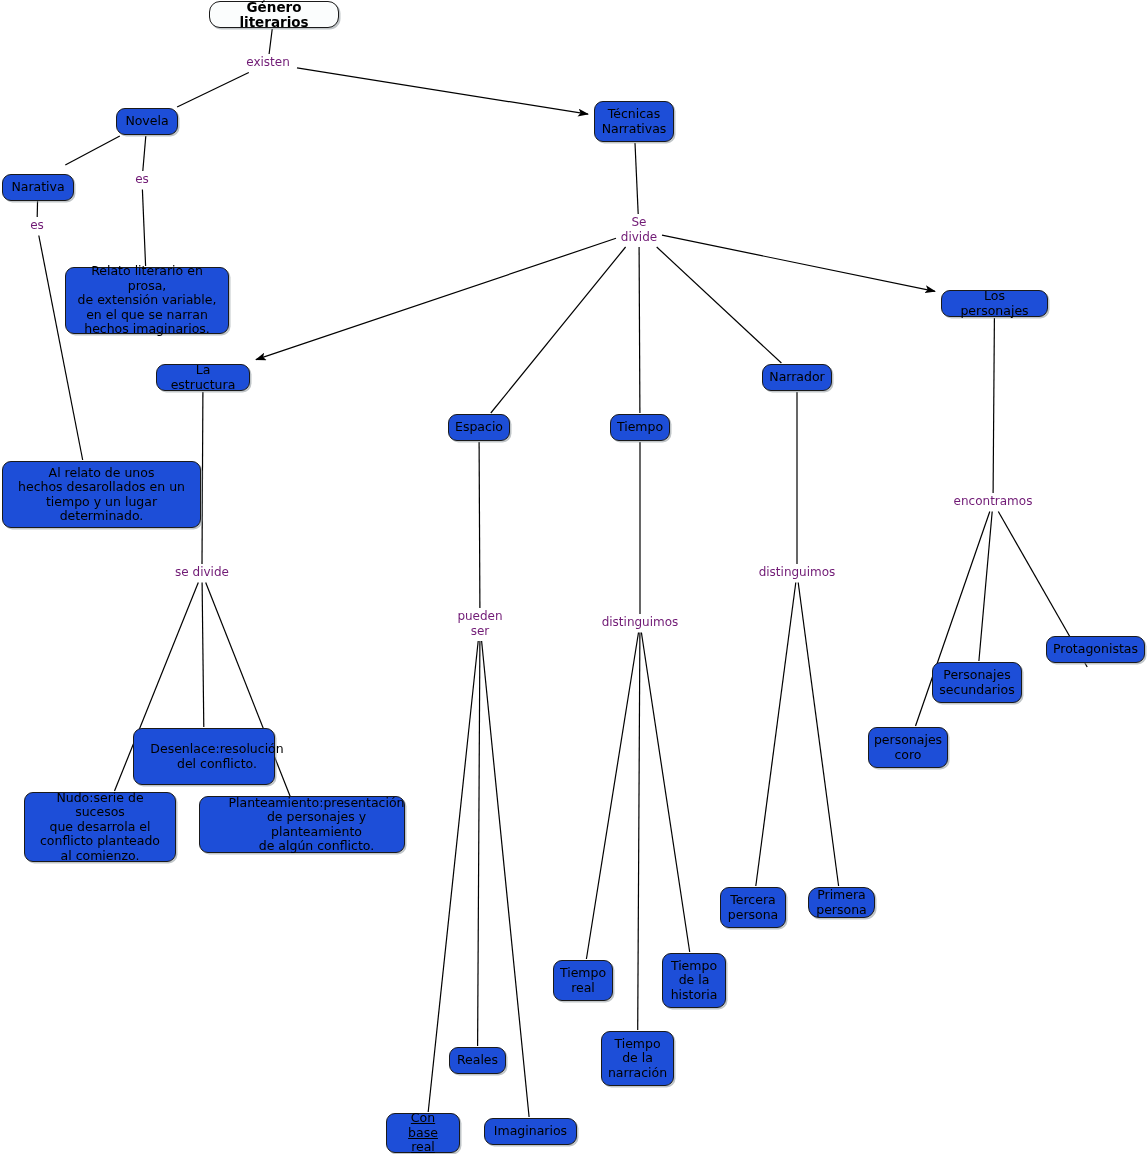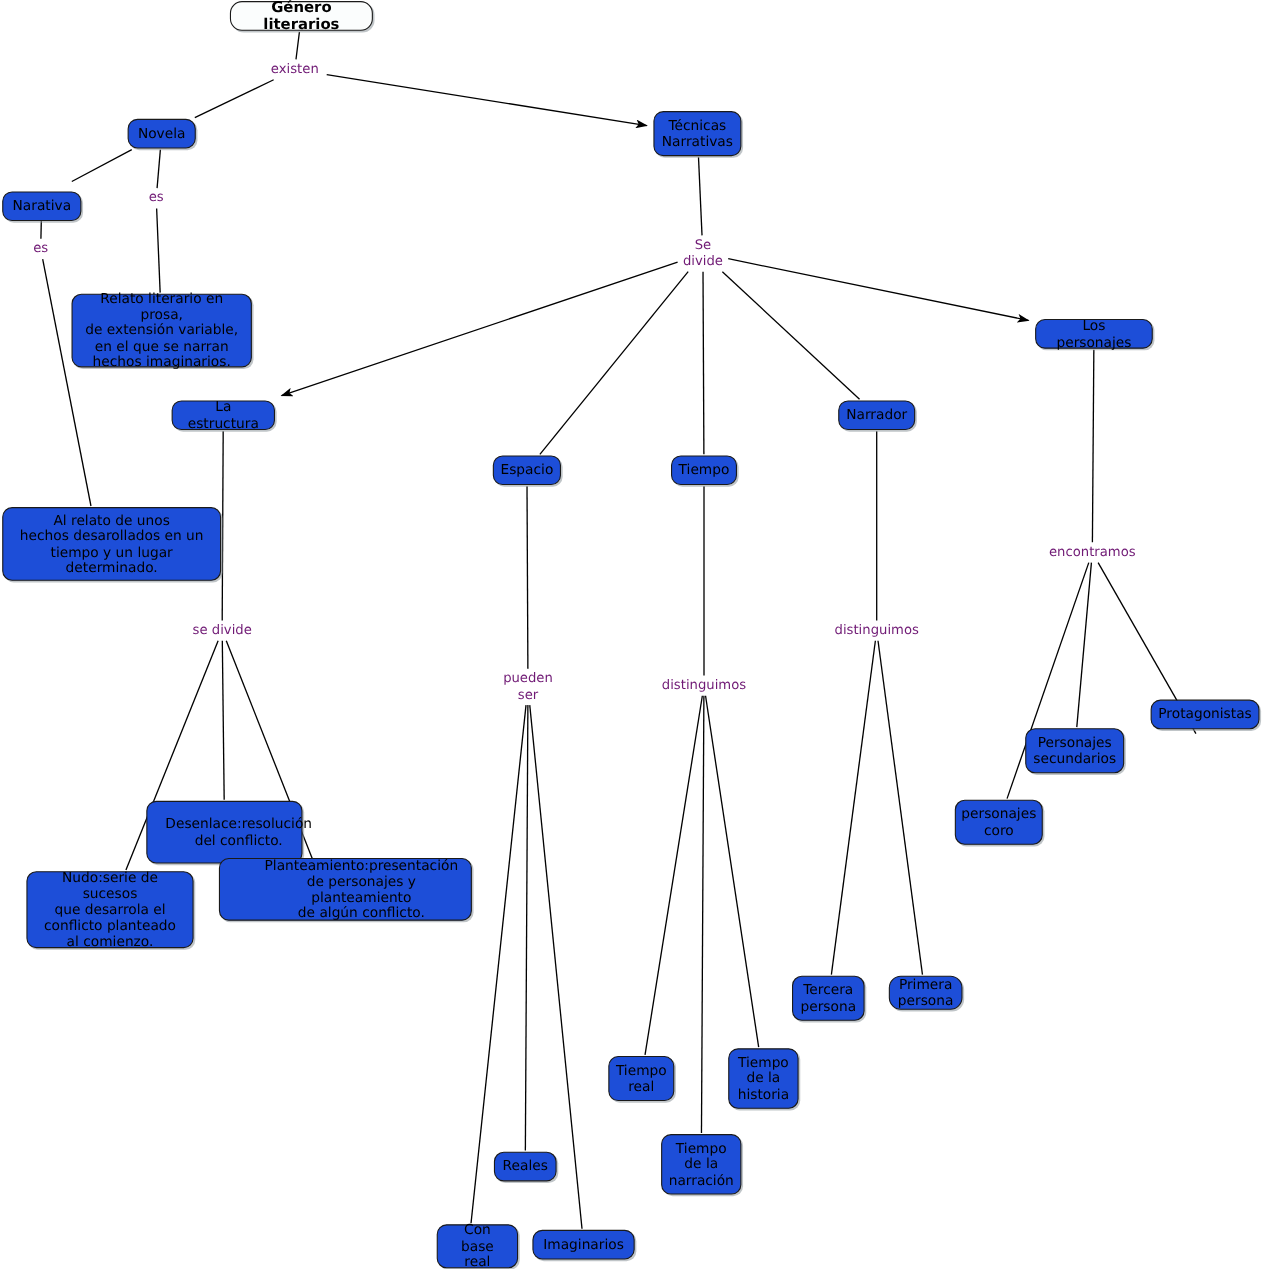--- a/index.html
+++ b/index.html
@@ -125,25 +125,25 @@
       <div class="node" style="left: 941px; top: 290px; width: 107px; height: 27px;">Los personajes</div>
       <div class="node" style="left: 448px; top: 414px; width: 62px; height: 27px;">Espacio</div>
       <div class="node" style="left: 610px; top: 414px; width: 60px; height: 27px;">Tiempo</div>
       <div class="node" style="left: 762px; top: 364px; width: 70px; height: 27px;">Narrador</div>
       <div class="node" style="left: 133px; top: 728px; width: 142px; height: 57px; padding-left: 33px;">Desenlace:resolución
 del conflicto.</div>
       <div class="node" style="left: 24px; top: 792px; width: 152px; height: 70px;">Nudo:serie de sucesos
 que desarrola el
 conflicto planteado
 al comienzo.</div>
-      <div class="node" style="left: 199px; top: 780px; width: 230px; height: 57px; padding-left: 36px;">Planteamiento:presentación
+      <div class="node" style="left: 199px; top: 796px; width: 206px; height: 57px; padding-left: 36px;">Planteamiento:presentación
 de personajes y planteamiento
 de algún conflicto.</div>
       <div class="node" style="left: 449px; top: 1047px; width: 57px; height: 27px;">Reales</div>
-      <div class="node" style="left: 397px; top: 1113px; width: 74px; height: 40px;">Con base
+      <div class="node" style="left: 386px; top: 1113px; width: 74px; height: 40px; text-decoration: underline;">Con base
 real</div>
       <div class="node" style="left: 484px; top: 1118px; width: 93px; height: 27px;">Imaginarios</div>
       <div class="node" style="left: 553px; top: 960px; width: 60px; height: 41px;">Tiempo
 real</div>
       <div class="node" style="left: 601px; top: 1031px; width: 73px; height: 55px;">Tiempo
 de la
 narración</div>
       <div class="node" style="left: 662px; top: 953px; width: 64px; height: 55px;">Tiempo
 de la
 historia</div>

